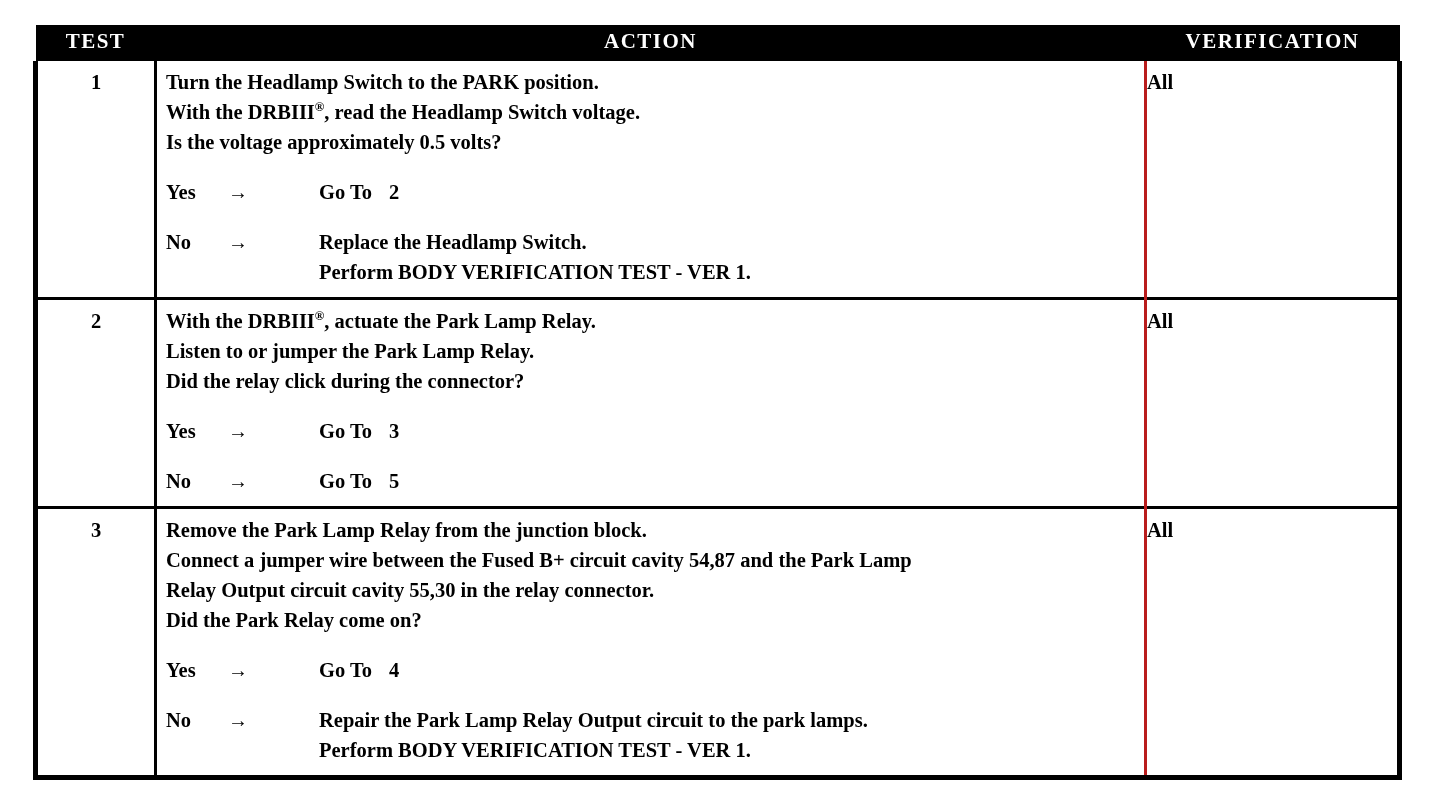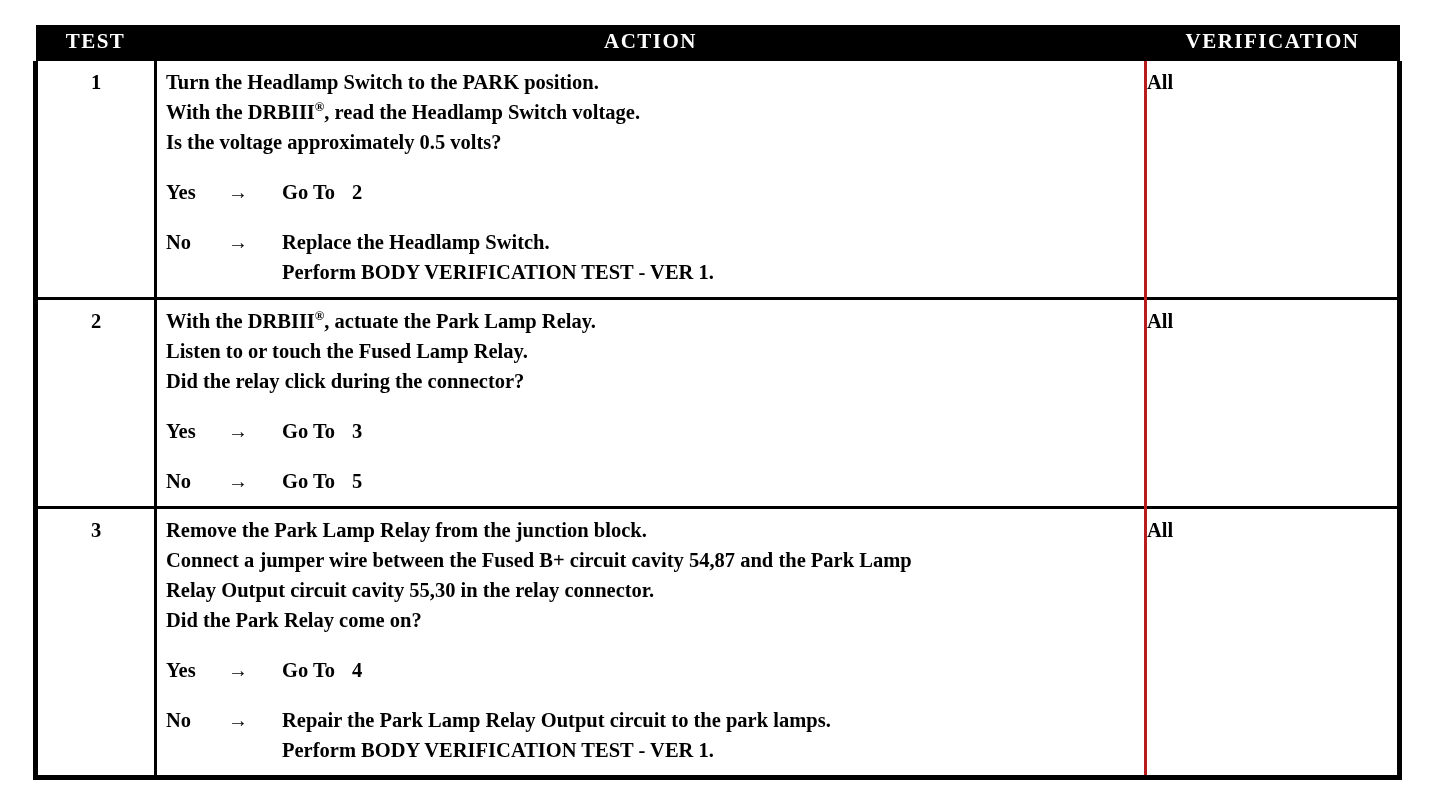--- a/index.html
+++ b/index.html
@@ -129,21 +129,21 @@
     flex: 0 0 54px;
     font-weight: normal;
     font-size: 20px;
     text-align: left;
   }
   .branch-result {
     flex: 1 1 auto;
     font-weight: bold;
     white-space: nowrap;
   }
-  .branch-result .result-line { display: block; }
+  .branch-result .result-line { display: block; margin-left: 37px; }
   .goto-label { display: inline-block; }
   .goto-num { display: inline-block; margin-left: 17px; }
 
   .reg {
     font-size: 0.62em;
     vertical-align: super;
     line-height: 0;
   }
 </style>
 </head>
@@ -185,21 +185,21 @@
               </div>
             </div>
           </td>
           <td class="cell-appl">All</td>
         </tr>
         <tr>
           <td class="cell-test">2</td>
           <td class="cell-action">
             <div class="statements">
               <div class="statement">With the DRBIII<span class="reg">®</span>, actuate the Park Lamp Relay.</div>
-              <div class="statement">Listen to or touch the Fused Lamp Relay.</div>
+              <div class="statement">Listen to or jumper the Park Lamp Relay.</div>
               <div class="statement">Did the relay click during the connector?</div>
             </div>
             <div class="branches">
               <div class="branch">
                 <span class="branch-answer">Yes</span>
                 <span class="branch-arrow">→</span>
                 <span class="branch-result">
                   <span class="result-line"><span class="goto-label">Go To</span><span class="goto-num">3</span></span>
                 </span>
               </div>

